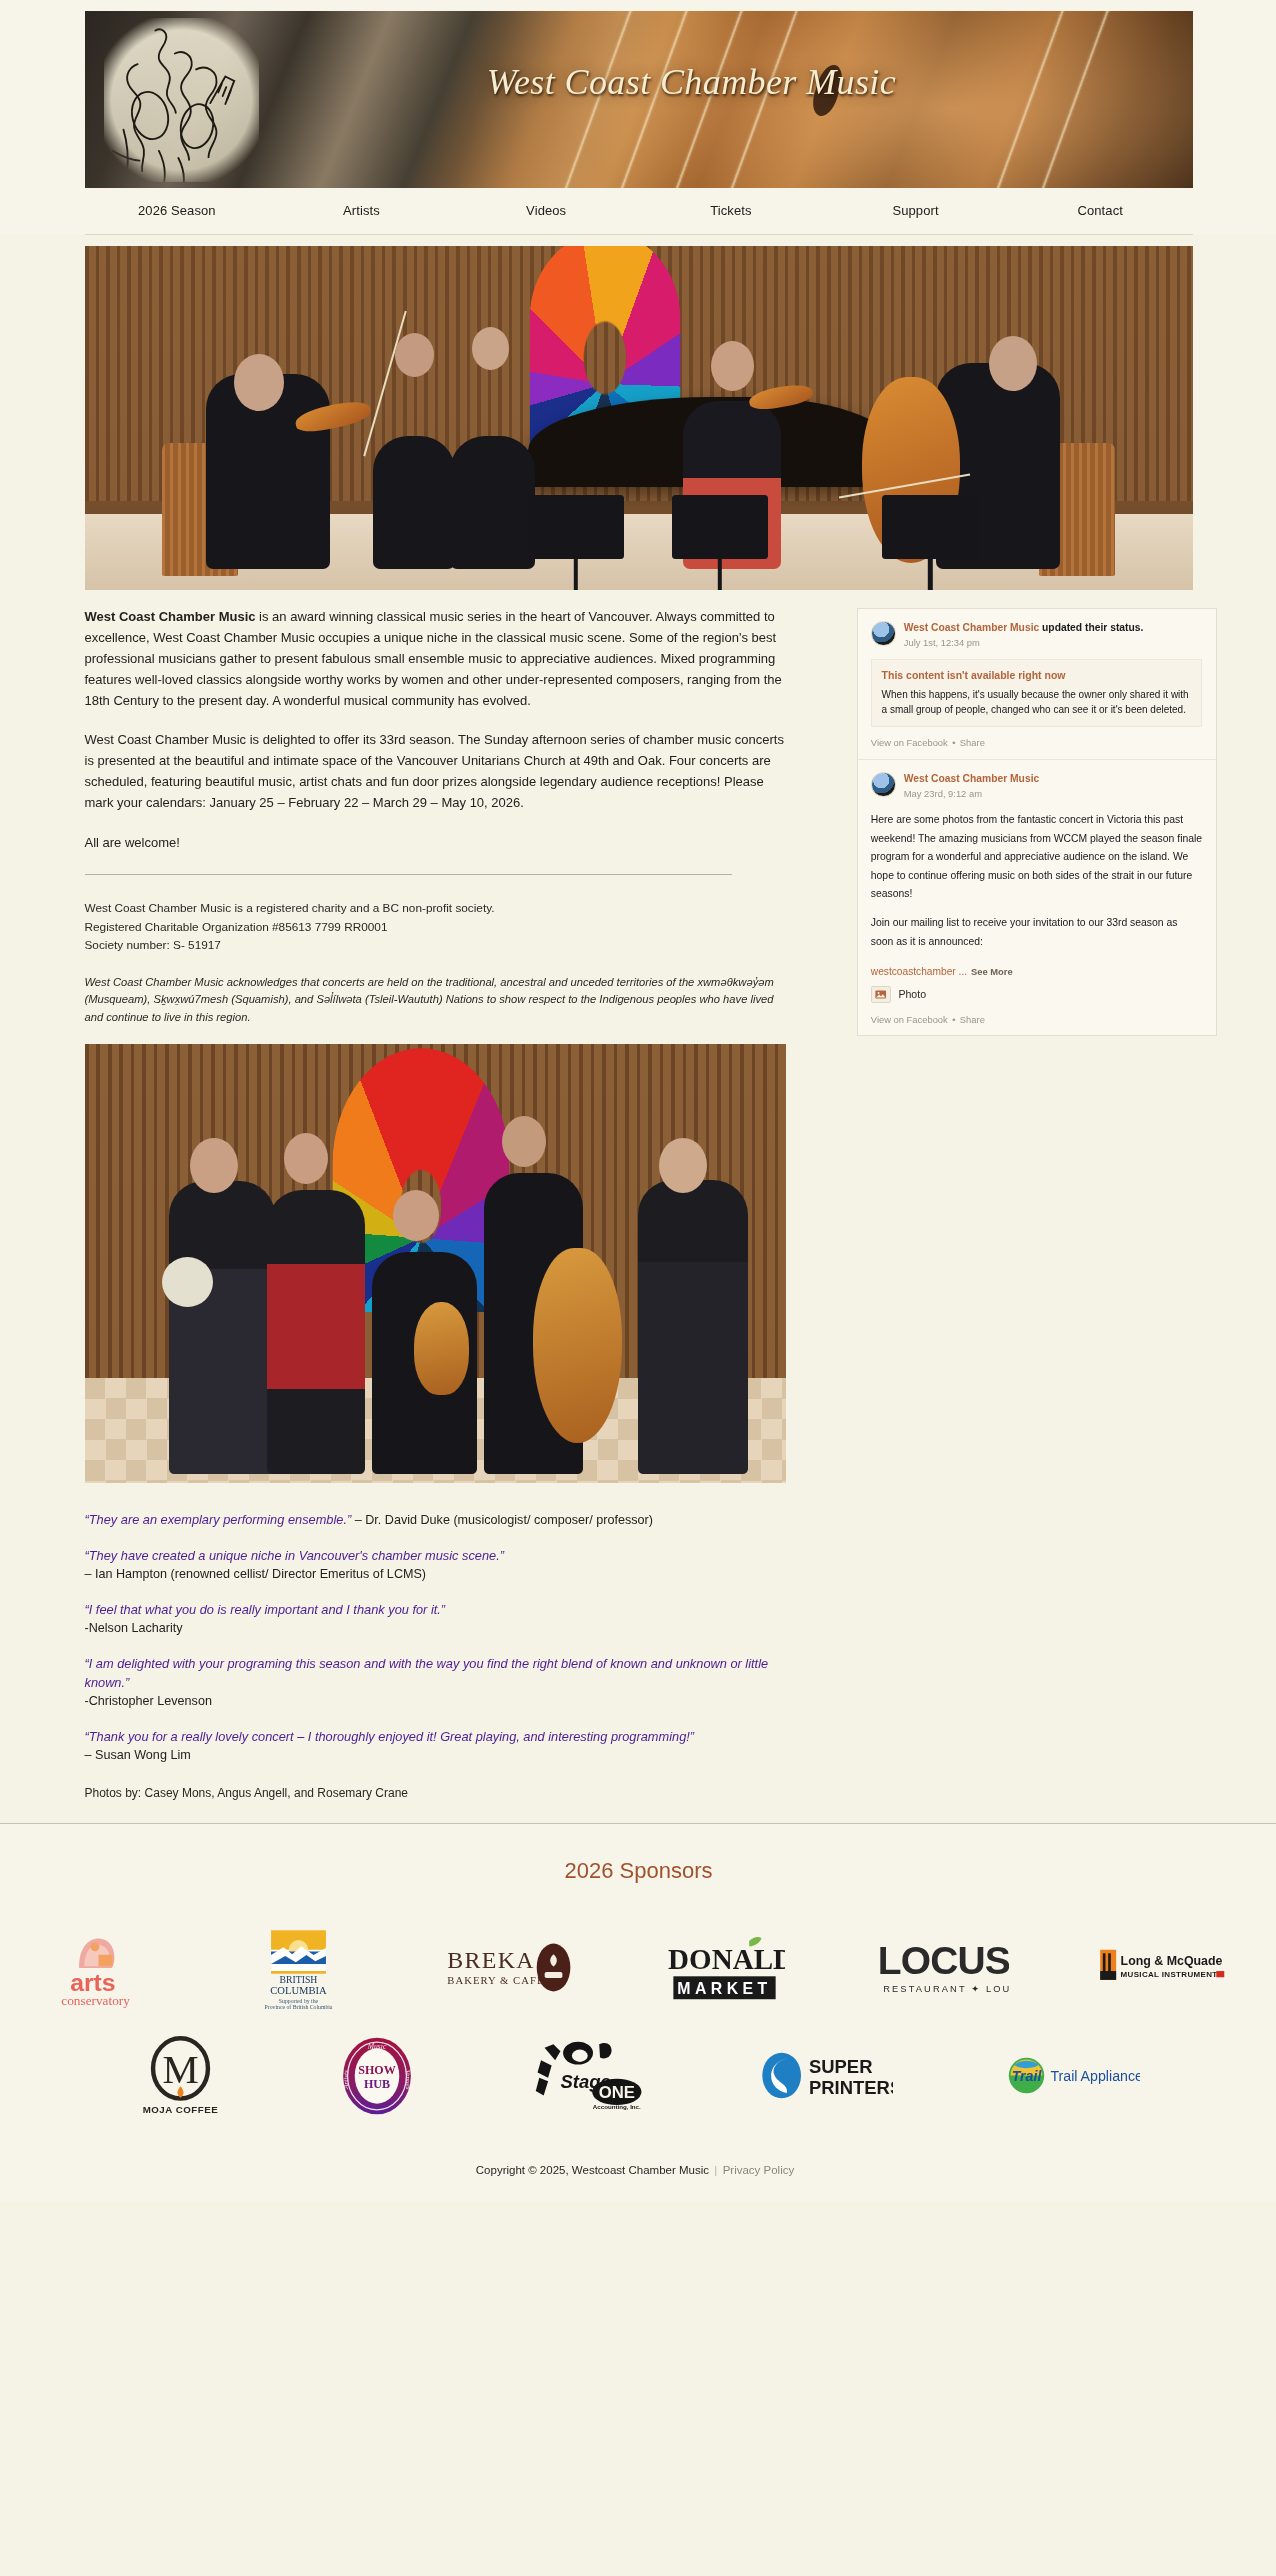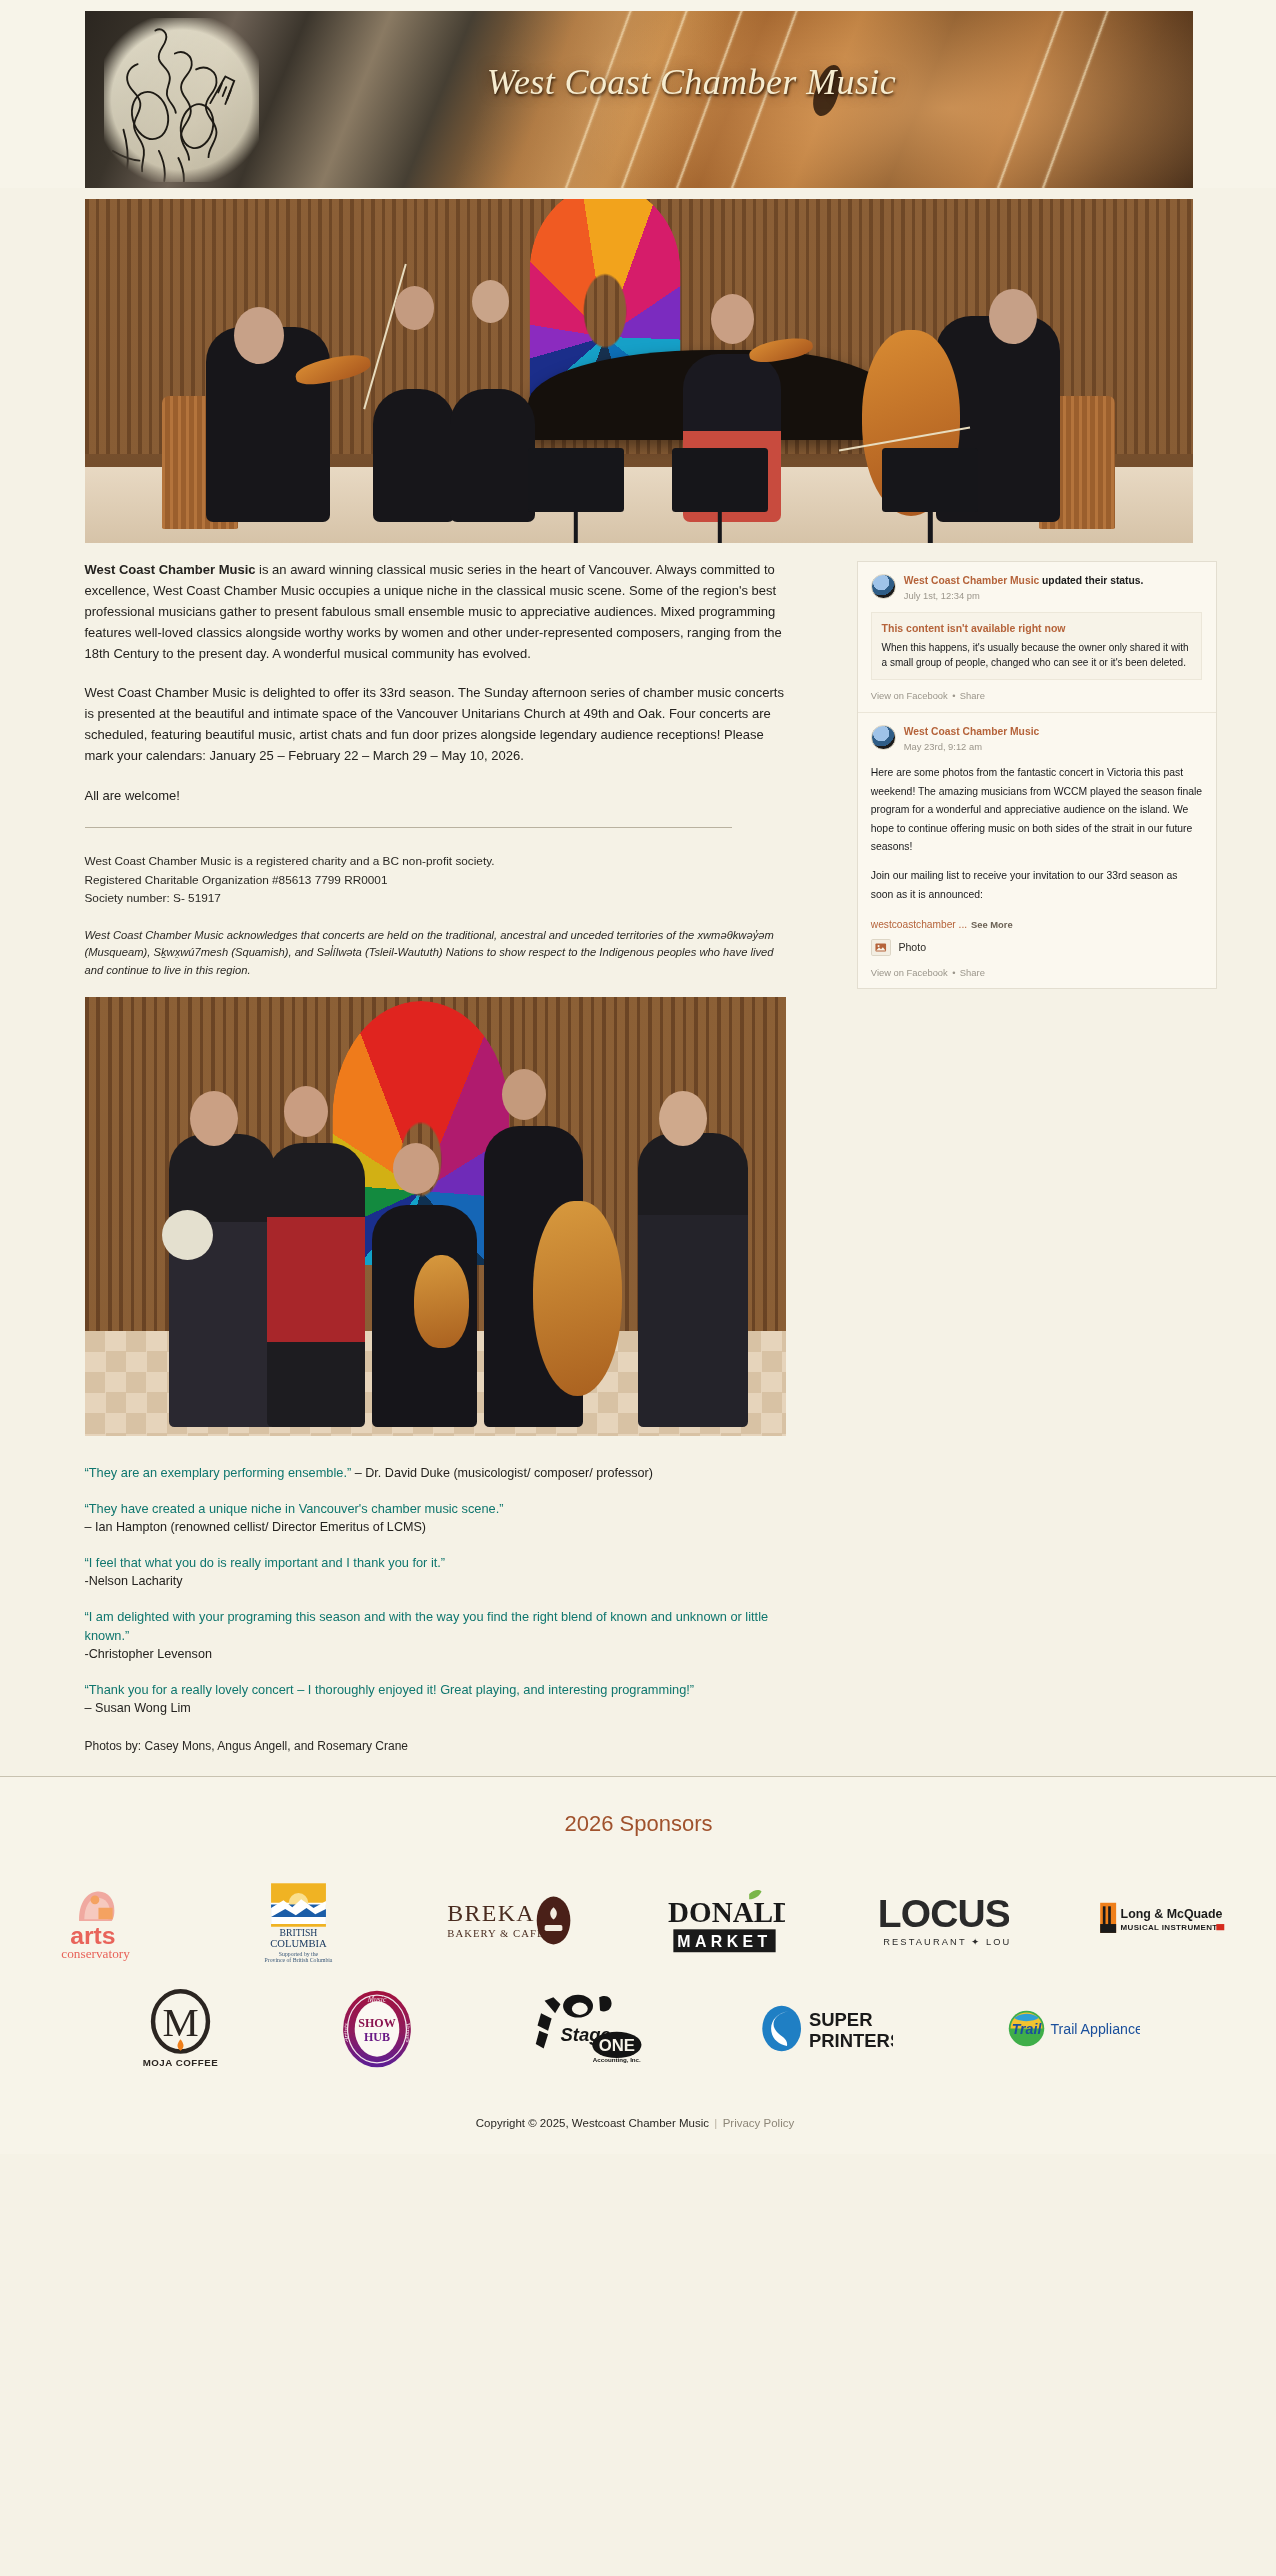--- a/index.html
+++ b/index.html
@@ -124,21 +124,21 @@
       #1566b6 72% 84%, #0f3152 84% 100%);
     -webkit-mask-image:radial-gradient(ellipse 50% 60% at 50% 60%, transparent 22%, #000 24%);
             mask-image:radial-gradient(ellipse 50% 60% at 50% 60%, transparent 22%, #000 24%);
     border-radius:50% 50% 5.3px 5.3px/44% 44% 2.7px 2.7px;
   }
   .gp-fig{position:absolute;bottom:2%;background:#16151a;border-radius:35px 35px 5.3px 5.3px;}
   .gp-head{position:absolute;border-radius:50%;}
 
   
   .quote{margin:0 0 16px 0;}
-  .quote .q{font-size:12.8px;line-height:1.5;color:#0f766e;}
+  .quote .q{font-style:italic;font-size:12.8px;line-height:1.5;color:#4c1d95;}
   .quote .a{font-size:12.6px;line-height:1.5;color:#24221f;}
   .photocredit{font-size:12px;color:#2a2824;margin:21px 0 0 0;}
 
   
   .fbwidget{width:360px;border:0.9px solid #e3ded0;background:#fbf8ef;box-sizing:border-box;}
   .fbpost{padding:12.4px 13.3px 10.6px 13.3px;border-bottom:0.9px solid #ebe6d8;}
   .fbpost:last-child{border-bottom:none;}
   .fbhead{display:flex;gap:8px;align-items:flex-start;}
   .fbavatar{
     width:23px;height:23px;border-radius:50%;flex:0 0 23px;overflow:hidden;
@@ -214,20 +214,30 @@
           <path d="M120 96l17-30M137 66l10 5-10 26"></path>
           <path d="M133 74l-4 10M138 78l-4 10M143 82l-4 10"></path>
           <path d="M22 126c4 14 6 30 4 46M10 150c10 6 20 10 30 11"></path>
           <path d="M62 150c6 12 8 22 6 34M84 158c5 10 7 18 6 28"></path>
         </svg>
       </div>
       <div class="banner-title">West Coast Chamber Music</div>
     </div>
   </div>
 
+  <div class="navwrap">
+    <nav class="nav">
+      <a href="#">2026 Season</a>
+      <a href="#">Artists</a>
+      <a href="#">Videos</a>
+      <a href="#">Tickets</a>
+      <a href="#">Support</a>
+      <a href="#">Contact</a>
+    </nav>
+  </div>
 
   <div class="hero-wrap">
     <div class="hero">
       <div class="hall-wall"></div>
       <div class="slats"></div>
       <div class="banner-art"></div>
       <div class="floor"></div>
       <div class="piano"></div>
 
       <div class="chair" style="left:7%;"></div>

